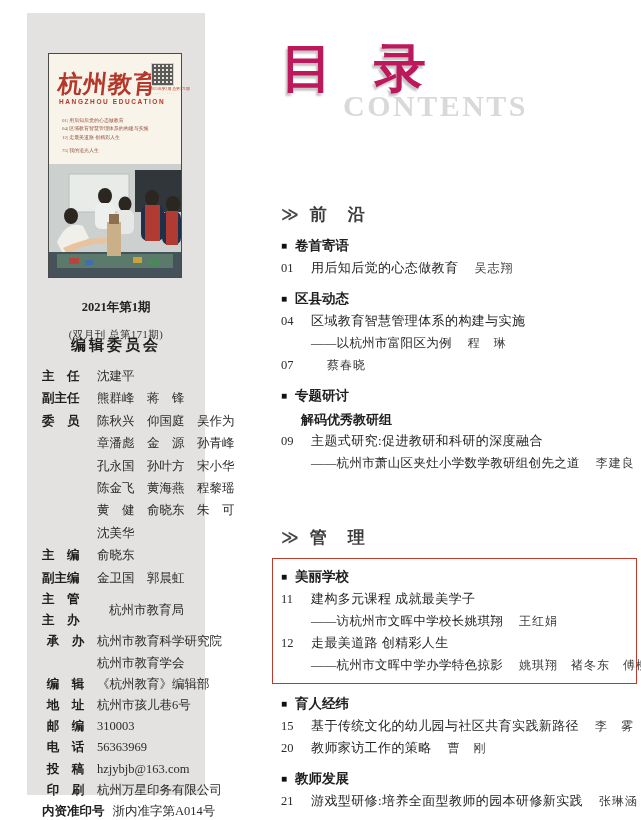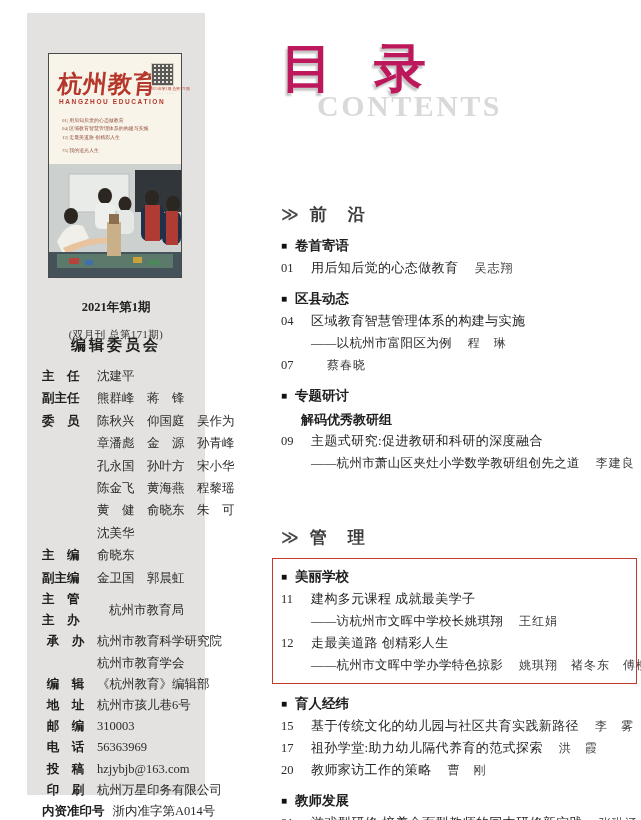--- a/index.html
+++ b/index.html
@@ -70,21 +70,21 @@
   .dual .val{white-space:nowrap;}
   
   .main{position:absolute;left:281px;top:0;width:352px;}
   .hdr{margin-top:40px;}
   .h-cn{
     font-size:52px;font-weight:bold;color:#be185d;letter-spacing:14px;
     text-shadow:-2px 3px 2px #c6c6c6;line-height:1.1;white-space:nowrap;
   }
   .h-en{
     font-size:30px;font-weight:bold;color:#d9d9d9;letter-spacing:2.5px;
-    margin:-8px 0 0 36px;white-space:nowrap;
+    margin:-8px 0 0 62px;white-space:nowrap;
   }
   .part{margin-top:0;}
   .part-h{
     display:flex;align-items:center;font-family:"Liberation Sans","DejaVu Sans",sans-serif;
     font-size:17px;font-weight:bold;color:#3b3b3b;letter-spacing:2px;
   }
   .part-h .chev{margin-right:9px;font-size:17px;color:#4a4a4a;}
   .sec1{margin-top:80px;}
   .sec2{margin-top:52px;}
   .blocks{margin-top:6px;}
@@ -334,25 +334,20 @@
           <div class="sub">
             <span class="sq">■</span>
             <span>育人经纬</span>
           </div>
           <div class="item">
             <span class="num">15</span>
             <span class="ttl">基于传统文化的幼儿园与社区共育实践新路径</span>
             <span class="authors">李　雾</span>
           </div>
           <div class="item">
-            <span class="num">17</span>
-            <span class="ttl">祖孙学堂:助力幼儿隔代养育的范式探索</span>
-            <span class="authors">洪　霞</span>
-          </div>
-          <div class="item">
             <span class="num">20</span>
             <span class="ttl">教师家访工作的策略</span>
             <span class="authors">曹　刚</span>
           </div>
           <div class="sub">
             <span class="sq">■</span>
             <span>教师发展</span>
           </div>
           <div class="item">
             <span class="num">21</span>

